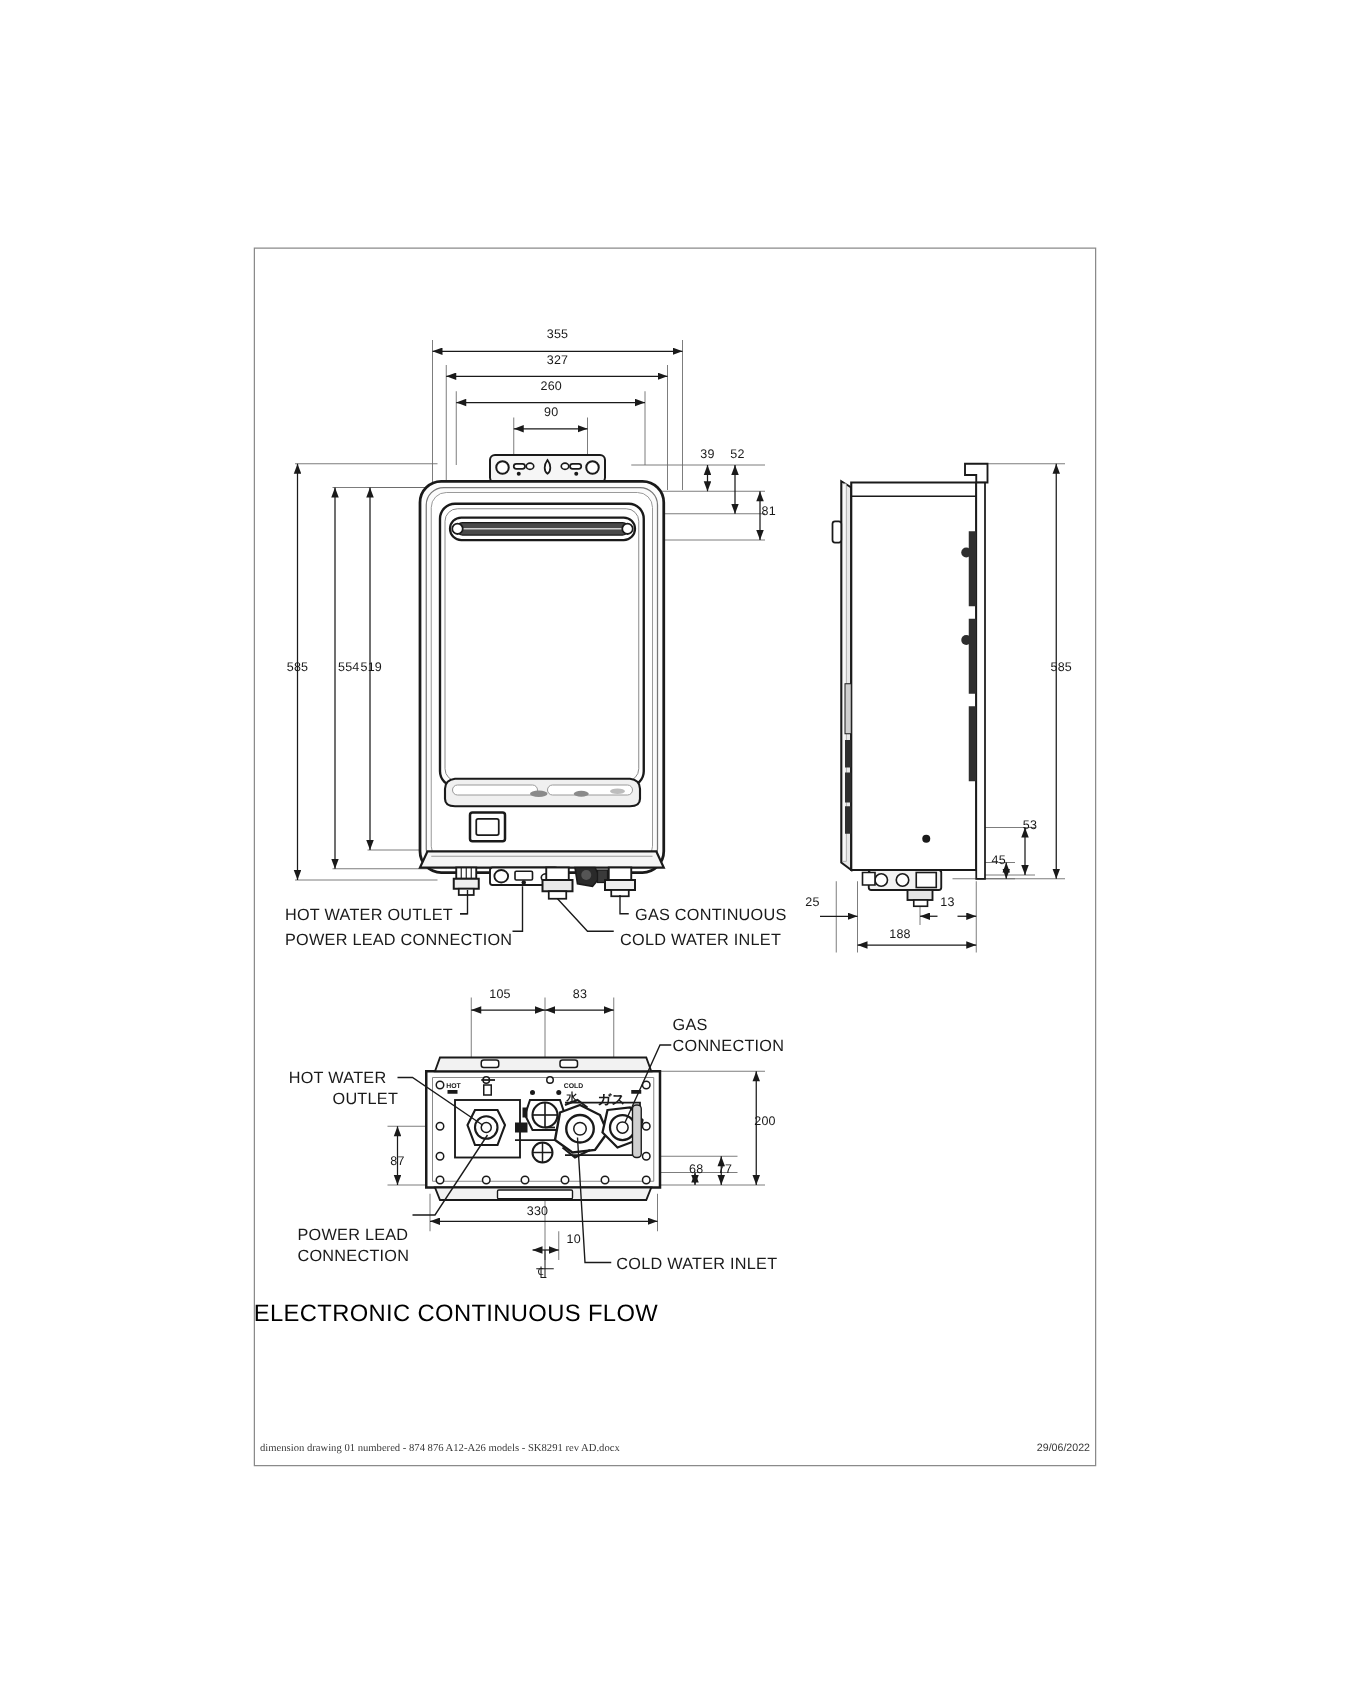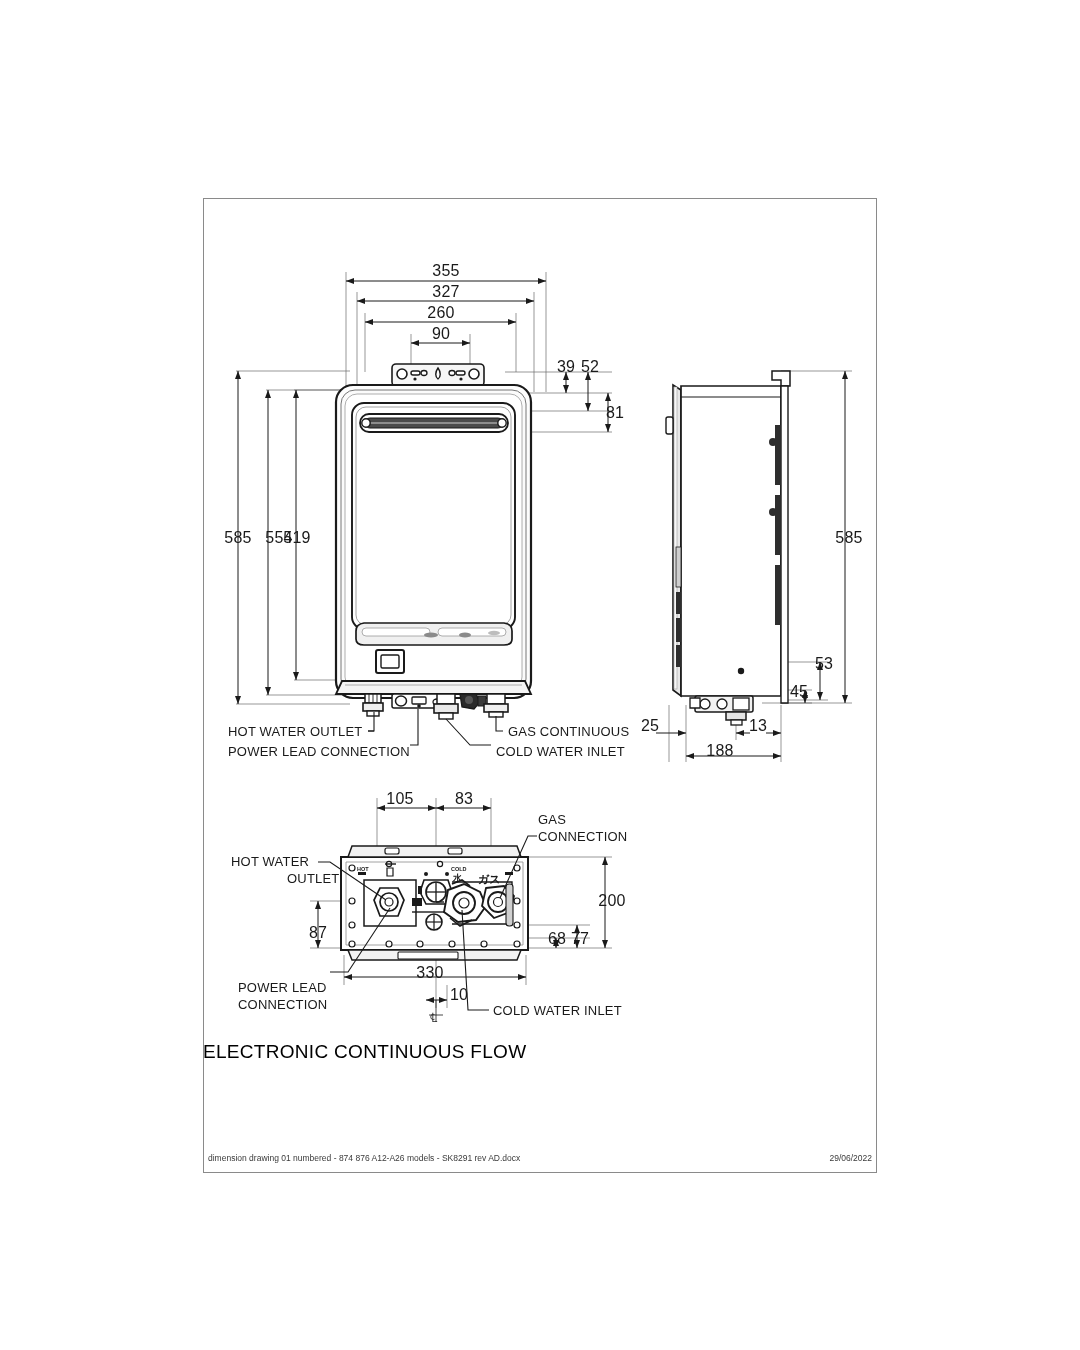--- a/index.html
+++ b/index.html
@@ -26,35 +26,36 @@
     left: 0; top: 0;
     width: 1080px; height: 1350px;
   }
   .txt {
     position: absolute;
     color: #1a1a1a;
     white-space: pre;
     font-family: "Liberation Sans", sans-serif;
   }
   .dim {
-    font-size: 16px;
+    font-size: 10px;
     letter-spacing: 0.2px;
   }
   .lbl {
     font-size: 13px;
     letter-spacing: 0.2px;
   }
   .title-line {
     font-size: 19px;
     text-align: left;
     letter-spacing: 0.3px;
   }
   .footer-l {
     font-size: 8.5px;
     color: #3a3a3a;
+    font-family: Liberation Serif, serif;
   }
   .footer-r {
     font-size: 8.5px;
     color: #3a3a3a;
   }
   .ctr { text-align: center; }
   #title-block {
     position: absolute;
     left: 203px;
     top: 1041px;
@@ -456,21 +457,21 @@
 <div class="txt dim ctr" style="left:594px; top:892px; width:36px;">200</div>
 <div class="txt dim ctr" style="left:303px; top:924px; width:30px;">87</div>
 <div class="txt dim ctr" style="left:543px; top:930px; width:28px;">68</div>
 <div class="txt dim ctr" style="left:566px; top:930px; width:28px;">77</div>
 <div class="txt dim ctr" style="left:400px; top:964px; width:36px;margin-left:12px;">330</div>
 <div class="txt dim ctr" style="left:445px; top:986px; width:28px;">10</div>
 
 <div class="txt lbl" style="left:538px; top:812px;">GAS</div>
 <div class="txt lbl" style="left:538px; top:829px;">CONNECTION</div>
 <div class="txt lbl" style="left:231px; top:854px;">HOT WATER</div>
-<div class="txt lbl" style="left:266px; top:871px;margin-left:21px;">OUTLET</div>
+<div class="txt lbl" style="left:266px; top:871px;">OUTLET</div>
 <div class="txt lbl" style="left:238px; top:980px;">POWER LEAD</div>
 <div class="txt lbl" style="left:238px; top:997px;">CONNECTION</div>
 <div class="txt lbl" style="left:493px; top:1003px;">COLD WATER INLET</div>
 
 <div class="txt" style="left:357px; top:866px; font-size:5.5px; font-weight:bold;">HOT</div>
 <div class="txt" style="left:451px; top:866px; font-size:5.5px; font-weight:bold;">COLD</div>
 <div class="txt" style="left:453px; top:872px; font-size:9px; font-weight:bold;">水</div>
 <div class="txt" style="left:478px; top:872px; font-size:11px; font-weight:bold;">ガス</div>
 
 <div class="txt" style="left:430px; top:1008px; font-size:13px;">℄</div>

